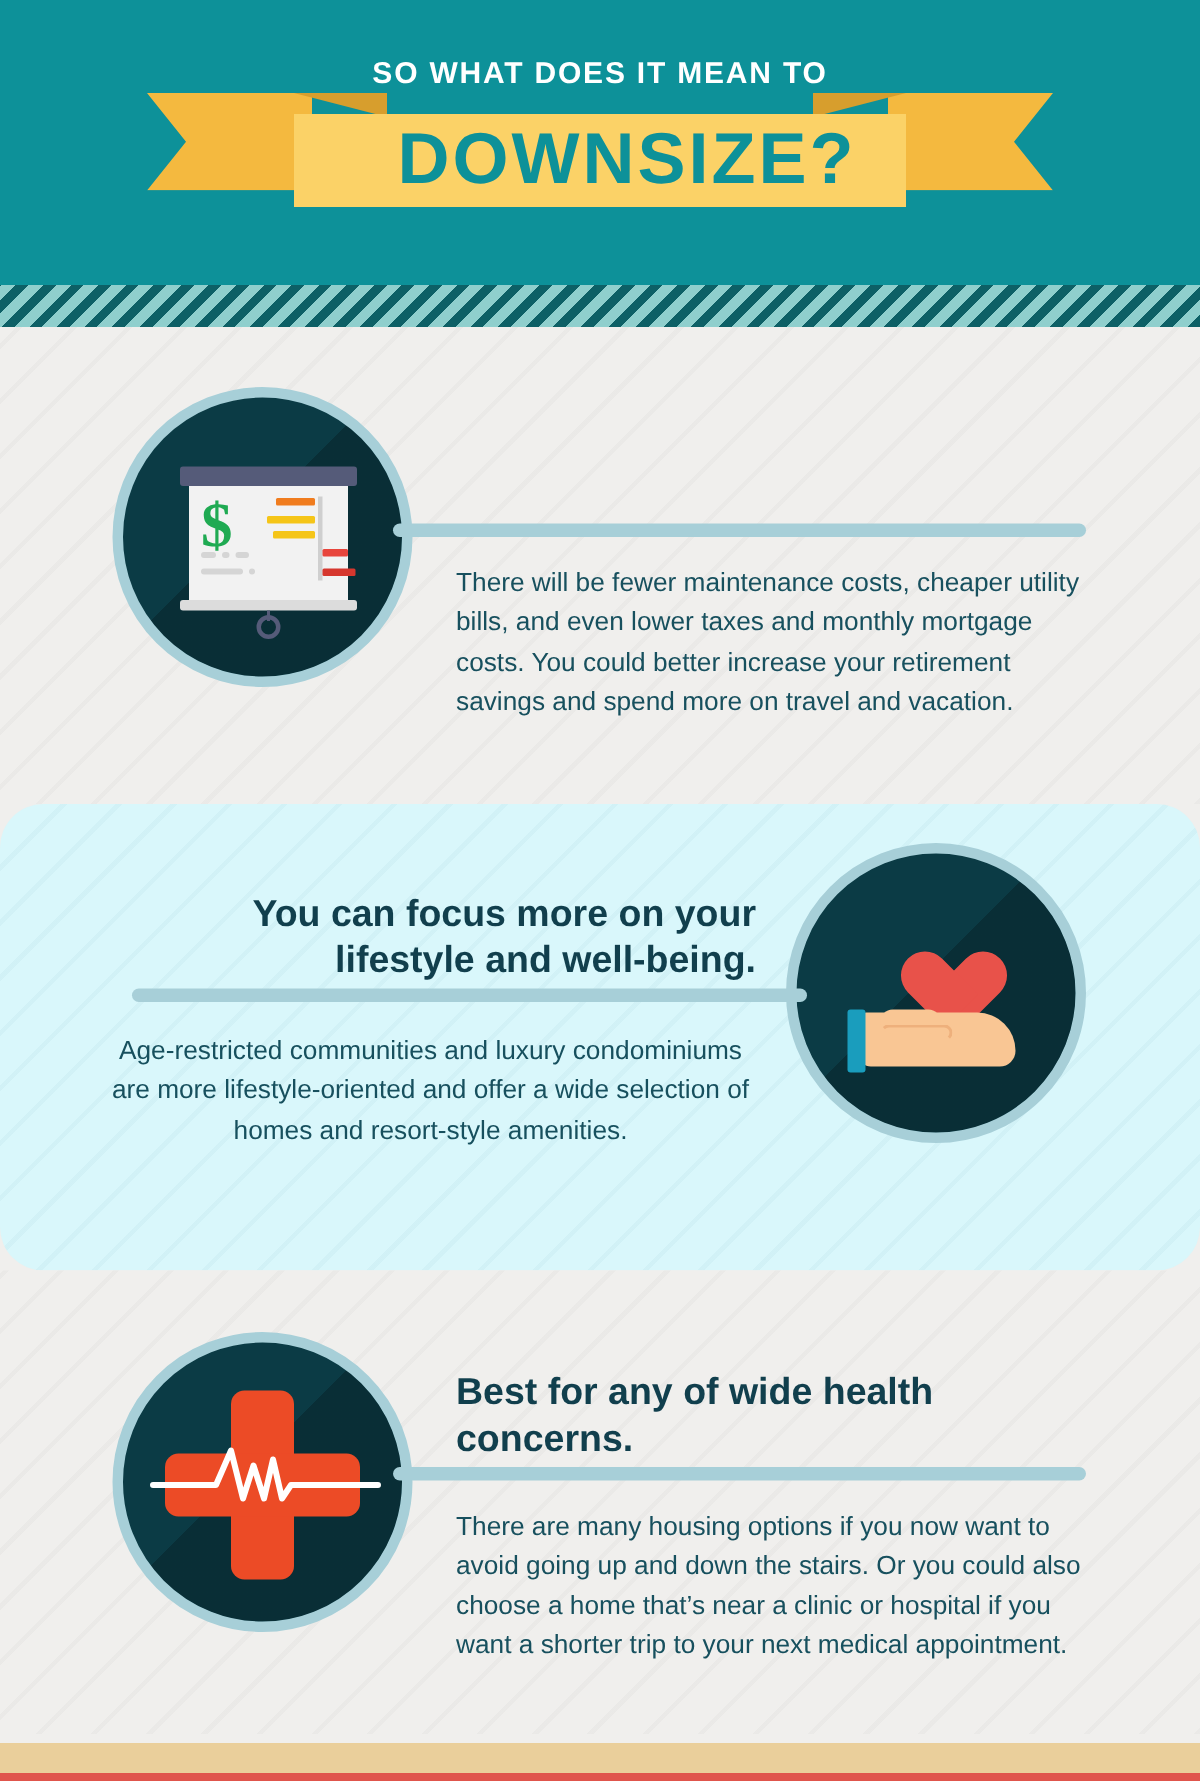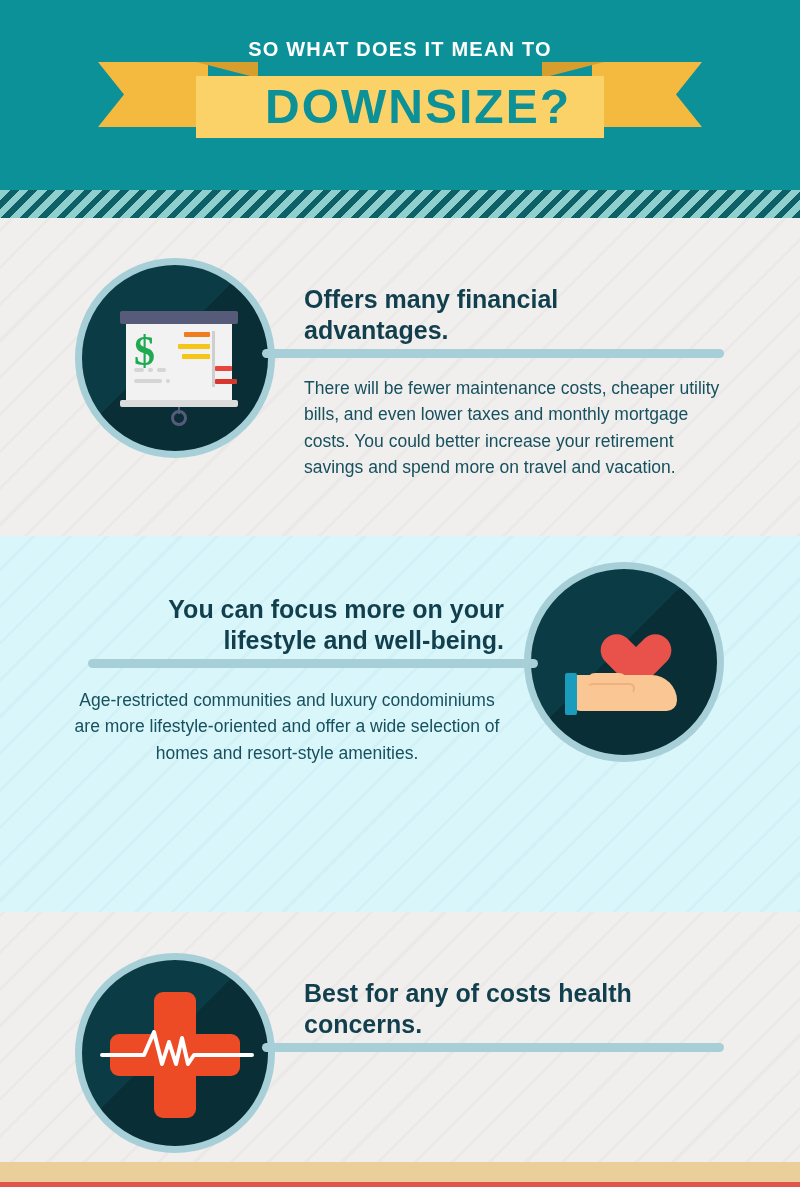--- a/index.html
+++ b/index.html
@@ -123,21 +123,21 @@
   .sec-cyan {
     background-color: #d9f7fb;
     background-image: repeating-linear-gradient(
       -45deg,
       rgba(0,90,120,0.035) 0px, rgba(0,90,120,0.035) 3px,
       rgba(0,0,0,0) 3px, rgba(0,0,0,0) 26px
     );
   }
 
   .s1 { height: 318px; }
-  .s2 { height: 376px; }
+  .s2 { height: 311px; border-radius: 29px; }
   .s3 { height: 309px; }
 
   
   .icon-circle {
     position: absolute;
     width: 200px;
     height: 200px;
     border-radius: 50%;
     background: #0b3b45;
     border: 7px solid #a7cfd8;
@@ -282,21 +282,20 @@
           <div class="tick" style="left:48px; top:68px; width:4px;"></div>
           <div class="pres-base"></div>
           <div class="pres-stem"></div>
           <div class="pres-knob"></div>
         </div>
       </div>
     </div>
 
     <div class="rule" style="left:262px; top:349px; margin-top:-218px; width:462px;"></div>
 
-    <div class="heading" style="left:304px; top:284px; margin-top:-218px; width:400px;">Offers many financial advantages.</div>
 
     <div class="body-text" style="left:304px; top:375px; margin-top:-218px; width:425px;">There will be fewer maintenance costs, cheaper utility bills, and even lower taxes and monthly mortgage costs. You could better increase your retirement savings and spend more on travel and vacation.</div>
   </div>
 
   <div class="section sec-cyan s2">
 
     <div class="icon-circle" style="left:524px; top:26px;">
       <div class="icon-inner">
         <div class="long-shadow"></div>
         <div class="hand-wrap">
@@ -326,20 +325,21 @@
           <div class="cross-h"></div>
           <svg class="ecg" viewBox="0 0 158 60">
             <polyline points="4,35 46,35 56,12 64,44 71,22 78,44 84,18 90,44 96,35 154,35" fill="none" stroke="#ffffff" stroke-width="4" stroke-linejoin="round" stroke-linecap="round"></polyline>
           </svg>
         </div>
       </div>
     </div>
 
     <div class="rule" style="left:262px; top:131px; width:462px;"></div>
 
-    <div class="heading" style="left:304px; top:66px; width:400px;">Best for any of costs health concerns.</div>
-
+    <div class="heading" style="left:304px; top:66px; width:400px;">Best for any of wide health concerns.</div>
+
+    <div class="body-text" style="left:304px; top:157px; width:425px;">There are many housing options if you now want to avoid going up and down the stairs. Or you could also choose a home that’s near a clinic or hospital if you want a shorter trip to your next medical appointment.</div>
   </div>
 
   <div class="footer-tan"></div>
   <div class="footer-red"></div>
 
 </div>
 
 </body></html>

